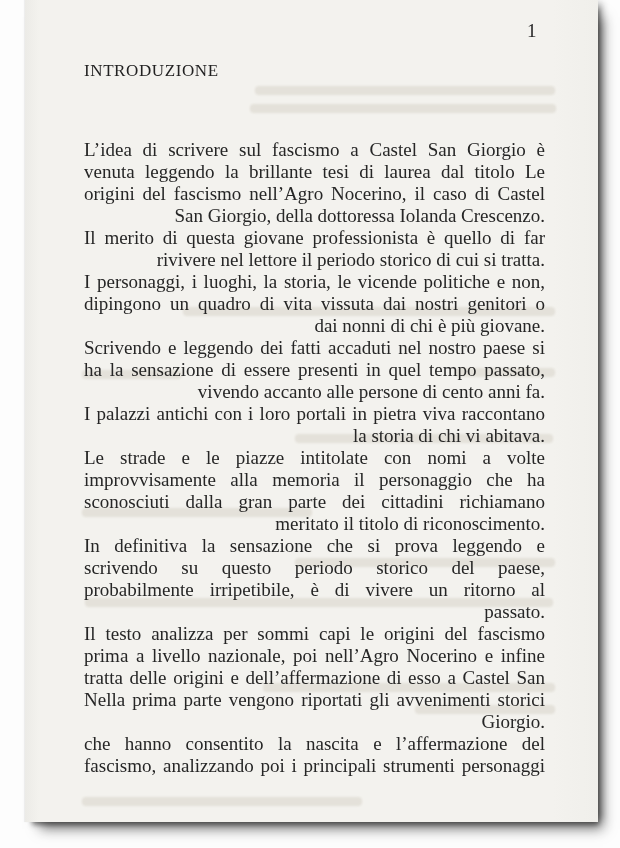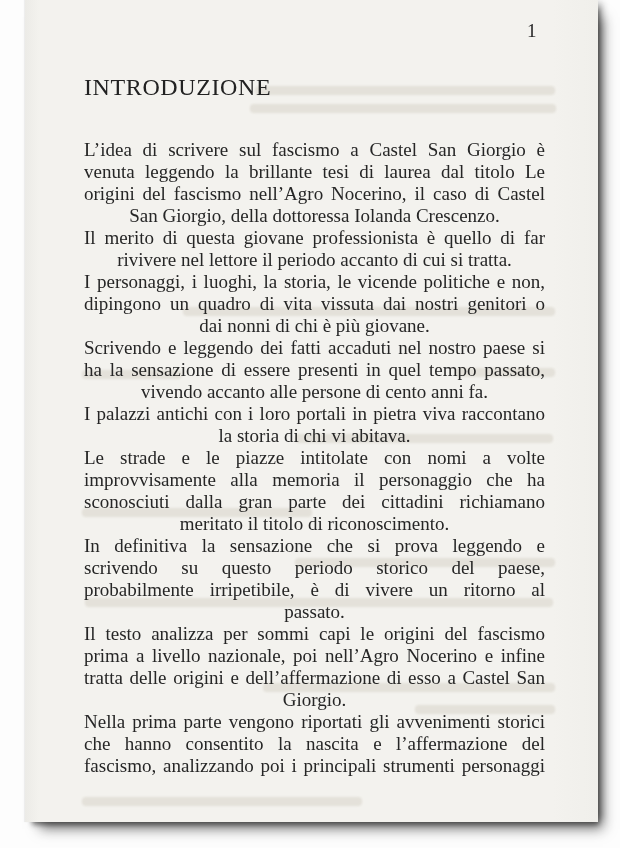--- a/index.html
+++ b/index.html
@@ -22,36 +22,36 @@
       -1px 0 1px rgba(0,0,0,0.06);
   }
   .page-number{
     position:absolute;
     left:502px;top:20px;
     font-size:19px;line-height:22px;
     color:#262626;
   }
   .page-title{
     position:absolute;
-    left:59px;top:76px;
-    font-size:24px;line-height:22px;
+    left:59px;top:60px;
+    font-size:17px;line-height:22px;
     letter-spacing:0.6px;
     color:#222;
   }
   .body-text{
     position:absolute;
     left:59px;top:139px;
     width:461px;
     font-size:19px;
     color:#262626;
   }
   .line{
     height:22px;line-height:22px;
     white-space:nowrap;
-    text-align:center;
+    text-align:right;
   }
   .line.just{
     white-space:normal;
     text-align:justify;
     text-align-last:justify;
   }
   .it{}
   .ghost{
     position:absolute;
     height:9px;border-radius:4px;
@@ -82,39 +82,39 @@
   <div class="page-number">1</div>
 
   <div class="page-title">INTRODUZIONE</div>
 
   <div class="body-text">
       <div class="line just"><span>L’idea di scrivere sul fascismo a Castel San Giorgio è</span></div>
       <div class="line just"><span>venuta leggendo la brillante tesi di laurea dal titolo </span><span class="it">Le</span></div>
       <div class="line just"><span class="it">origini del fascismo nell’Agro Nocerino, il caso di Castel</span></div>
       <div class="line"><span class="it">San Giorgio,</span><span> della dottoressa Iolanda Crescenzo.</span></div>
       <div class="line just"><span>Il merito di questa giovane professionista è quello di far</span></div>
-      <div class="line"><span>rivivere nel lettore il periodo accanto di cui si tratta.</span></div>
+      <div class="line"><span>rivivere nel lettore il periodo storico di cui si tratta.</span></div>
       <div class="line just"><span>I personaggi, i luoghi, la storia, le vicende politiche e non,</span></div>
       <div class="line just"><span>dipingono un quadro di vita vissuta dai nostri genitori o</span></div>
       <div class="line"><span>dai nonni di chi è più giovane.</span></div>
       <div class="line just"><span>Scrivendo e leggendo dei fatti accaduti nel nostro paese si</span></div>
       <div class="line just"><span>ha la sensazione di essere presenti in quel tempo passato,</span></div>
       <div class="line"><span>vivendo accanto alle persone di cento anni fa.</span></div>
       <div class="line just"><span>I palazzi antichi con i loro portali in pietra viva raccontano</span></div>
       <div class="line"><span>la storia di chi vi abitava.</span></div>
       <div class="line just"><span>Le strade e le piazze intitolate con nomi a volte</span></div>
       <div class="line just"><span>improvvisamente alla memoria il personaggio che ha</span></div>
       <div class="line just"><span>sconosciuti dalla gran parte dei cittadini richiamano</span></div>
       <div class="line"><span>meritato il titolo di riconoscimento.</span></div>
       <div class="line just"><span>In definitiva la sensazione che si prova leggendo e</span></div>
       <div class="line just"><span>scrivendo su questo periodo storico del paese,</span></div>
       <div class="line just"><span>probabilmente irripetibile, è di vivere un ritorno al</span></div>
       <div class="line"><span>passato.</span></div>
       <div class="line just"><span>Il testo analizza per sommi capi le origini del fascismo</span></div>
       <div class="line just"><span>prima a livello nazionale, poi nell’Agro Nocerino e infine</span></div>
       <div class="line just"><span>tratta delle origini e dell’affermazione di esso a Castel San</span></div>
+      <div class="line just"><span>Nella prima parte vengono riportati gli avvenimenti storici</span></div>
       <div class="line"><span>Giorgio.</span></div>
-      <div class="line just"><span>Nella prima parte vengono riportati gli avvenimenti storici</span></div>
       <div class="line just"><span>che hanno consentito la nascita e l’affermazione del</span></div>
       <div class="line just"><span>fascismo, analizzando poi i principali strumenti personaggi</span></div>
     </div>
 
 </div>
 
 </body></html>

